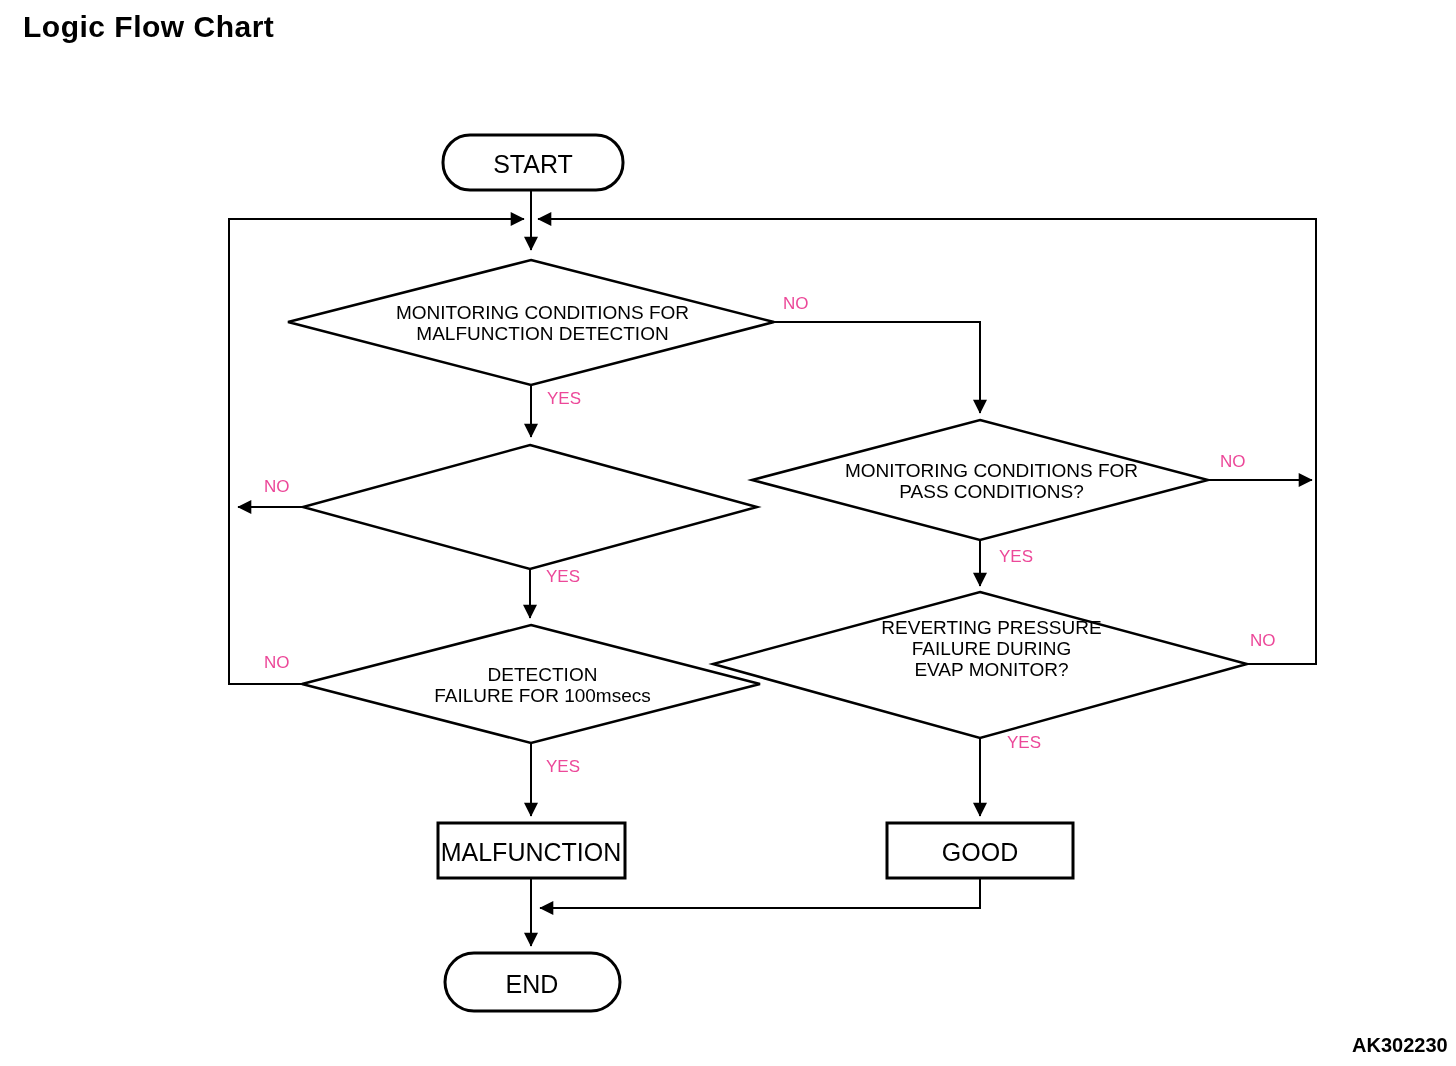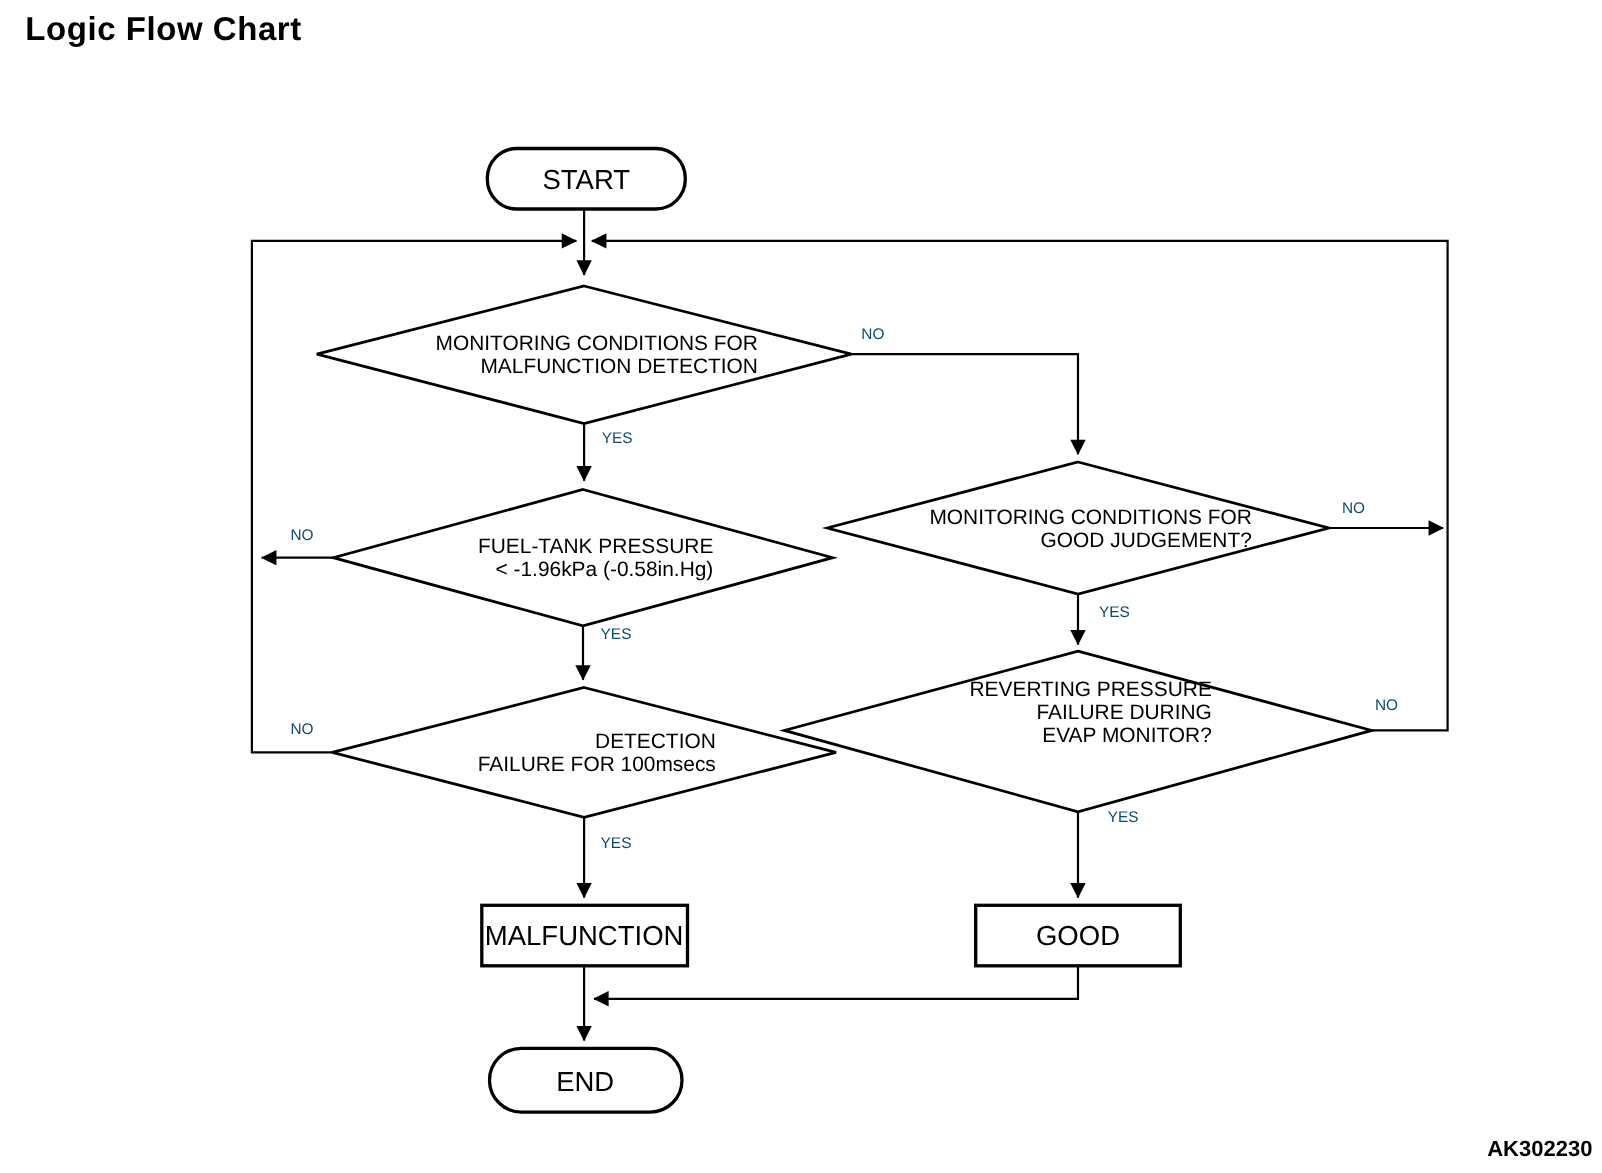--- a/index.html
+++ b/index.html
@@ -10,26 +10,26 @@
     font-family:"Liberation Sans", sans-serif;
     color:#000;
     overflow:hidden;
   }
   #chart-svg{position:absolute;left:0;top:0;}
   .lbl{position:absolute;white-space:nowrap;color:#000;}
   .page-title{left:23px;top:10px;font-size:30px;font-weight:bold;letter-spacing:0.5px;text-align:center;}
   .figure-code{left:1340px;top:1034px;font-size:20px;font-weight:bold;margin-left:12px;}
   .node-label{
     position:absolute;transform:translate(-50%,-50%);
-    text-align:right;font-size:19px;line-height:21px;color:#000;white-space:nowrap;
+    text-align:center;font-size:19px;line-height:21px;color:#000;white-space:nowrap;
   }
   .node-label span{display:block;margin-left:23px;}
   .terminator-label{font-size:25px;}
   .process-label{font-size:25px;}
-  .edge-label{position:absolute;font-size:14px;line-height:21px;color:#0c4a6e;white-space:nowrap;}
+  .edge-label{position:absolute;font-size:17px;line-height:21px;color:#ec4899;white-space:nowrap;}
 </style>
 </head>
 <body>
 
 <div id="stage">
 
   <svg id="chart-svg" width="1456" height="1066" viewBox="0 0 1456 1066">
     <defs>
       <marker id="arr" viewBox="0 0 10 10" refX="9.5" refY="5" markerWidth="9" markerHeight="7" orient="auto-start-reverse">
         <path d="M0,0 L10,5 L0,10 z" fill="#000"></path>
@@ -88,33 +88,29 @@
 
   <div class="lbl page-title">Logic Flow Chart</div>
 
   <div class="node-label terminator-label" style="left:533px;top:164px">START</div>
 
   <div class="node-label" style="left:531px;top:323px">
     <span>MONITORING CONDITIONS FOR</span>
     <span>MALFUNCTION DETECTION</span>
   </div>
 
-  <div class="node-label" style="left:530px;top:508px">
-    <span>FUEL-TANK PRESSURE</span>
-    <span>&lt; -1.96kPa (-0.58in.Hg)</span>
-  </div>
 
   <div class="node-label" style="left:531px;top:685px">
     <span>DETECTION</span>
     <span>FAILURE FOR 100msecs</span>
   </div>
 
   <div class="node-label" style="left:980px;top:481px">
     <span>MONITORING CONDITIONS FOR</span>
-    <span>GOOD JUDGEMENT?</span>
+    <span>PASS CONDITIONS?</span>
   </div>
 
   <div class="node-label" style="left:980px;top:648px">
     <span>REVERTING PRESSURE</span>
     <span>FAILURE DURING</span>
     <span>EVAP MONITOR?</span>
   </div>
 
   <div class="node-label process-label" style="left:531px;top:852px">MALFUNCTION</div>
 

